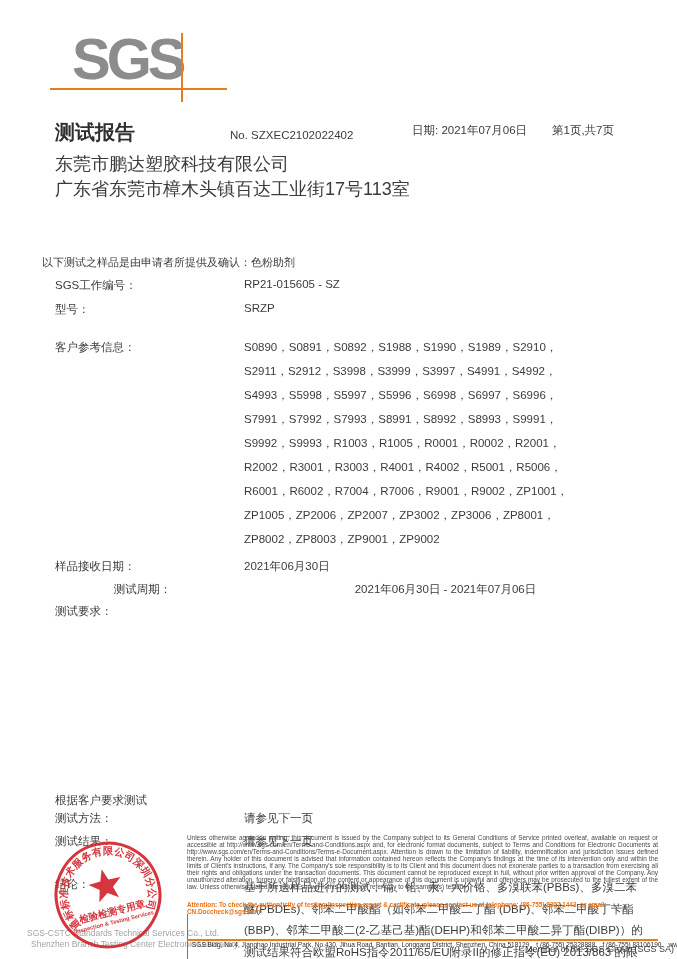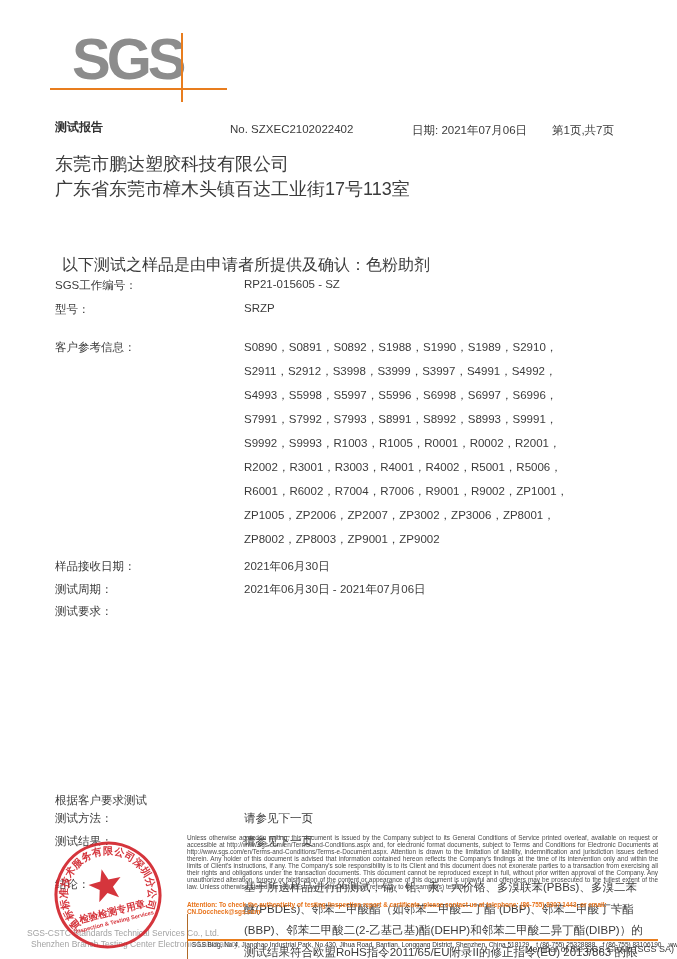--- a/index.html
+++ b/index.html
@@ -9,34 +9,34 @@
     overflow:hidden;
   }
   
   .logo-text {
     position:absolute; left:72px; top:30px; font-size:58px; line-height:1;
     font-weight:bold; color:#8c8c8c; letter-spacing:-4px;
   }
   .logo-hline { position:absolute; left:50px; top:88px; width:177px; height:2px; background:#e87d1e; }
   .logo-vline { position:absolute; left:181px; top:33px; width:2px; height:69px; background:#e87d1e; }
   
-  .doc-title { position:absolute; left:55px; top:119px; font-size:12px; font-weight:bold; color:#2f2f2f; }
-  .doc-no    { position:absolute; left:230px; top:123px; font-size:11.5px; }
+  .doc-title { position:absolute; left:55px; top:119px; font-size:20px; font-weight:bold; color:#2f2f2f; }
+  .doc-no    { position:absolute; left:230px; top:129px; font-size:11.5px; }
   .doc-date  { position:absolute; left:412px; top:123px; font-size:11.5px; }
   .doc-page  { position:absolute; left:552px; top:123px; font-size:11.5px; }
   
   .applicant { position:absolute; left:55px; top:152px; font-size:18px; line-height:25px; }
   
-  .intro { position:absolute; left:62px; top:255px; font-size:16px; }
+  .intro { position:absolute; left:42px; top:255px; font-size:11px; }
   .fields { position:absolute; left:55px; top:278px; width:592px; font-size:11.5px; }
   .frow { display:flex; align-items:flex-start;gap:14px; }
   .flabel { flex:0 0 175px; }
   .fvalue { flex:1; }
   .mb9 { margin-bottom:9px; }
-  .mb7 { margin-bottom:7px; }
+  .mb7 { margin-bottom:7px;text-align:center; }
   .mb6 { margin-bottom:18px; }
   .mb3 { margin-bottom:3px;flex-direction:column; }
   .ref-line { line-height:24px; height:24px; }
   .conclusion-text { line-height:21.5px; text-align:left; }
   .fields .frow.tight { margin-bottom:8px; }
   
   .stamp-company {
     position:absolute; left:27px; top:928px; font-size:8.5px; line-height:11px;
     color:#a3a3a3; white-space:nowrap;
   }

